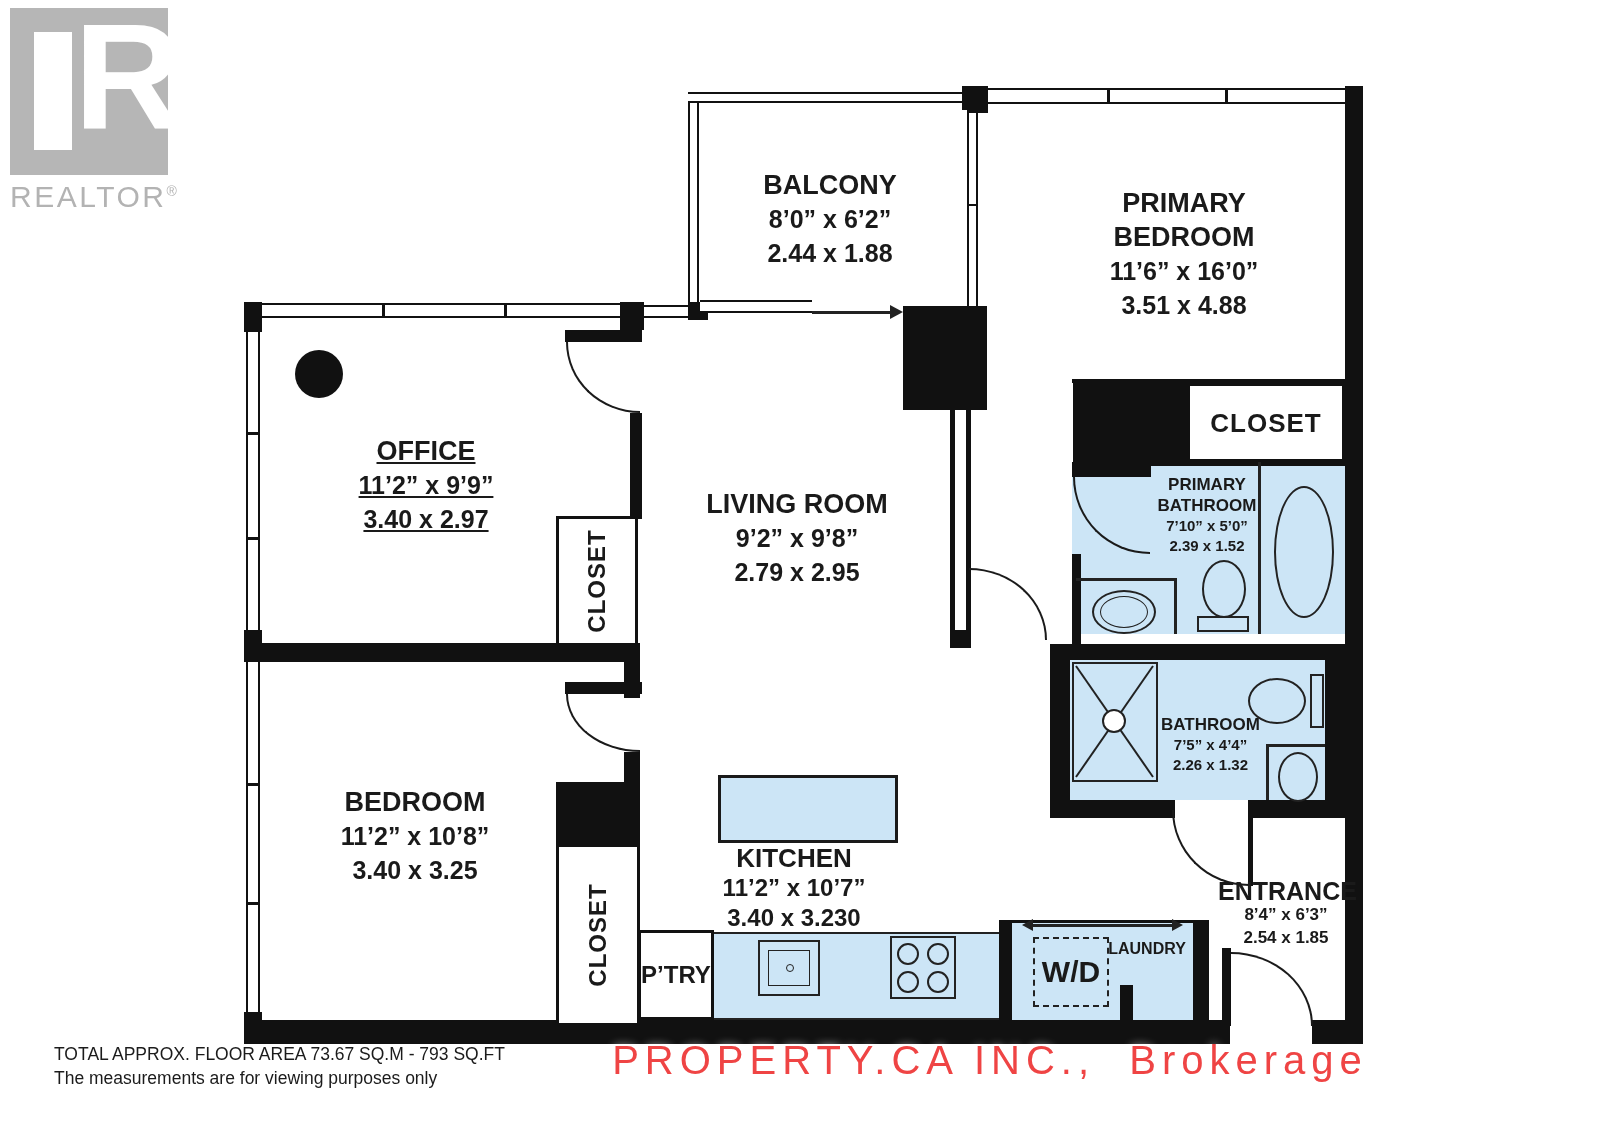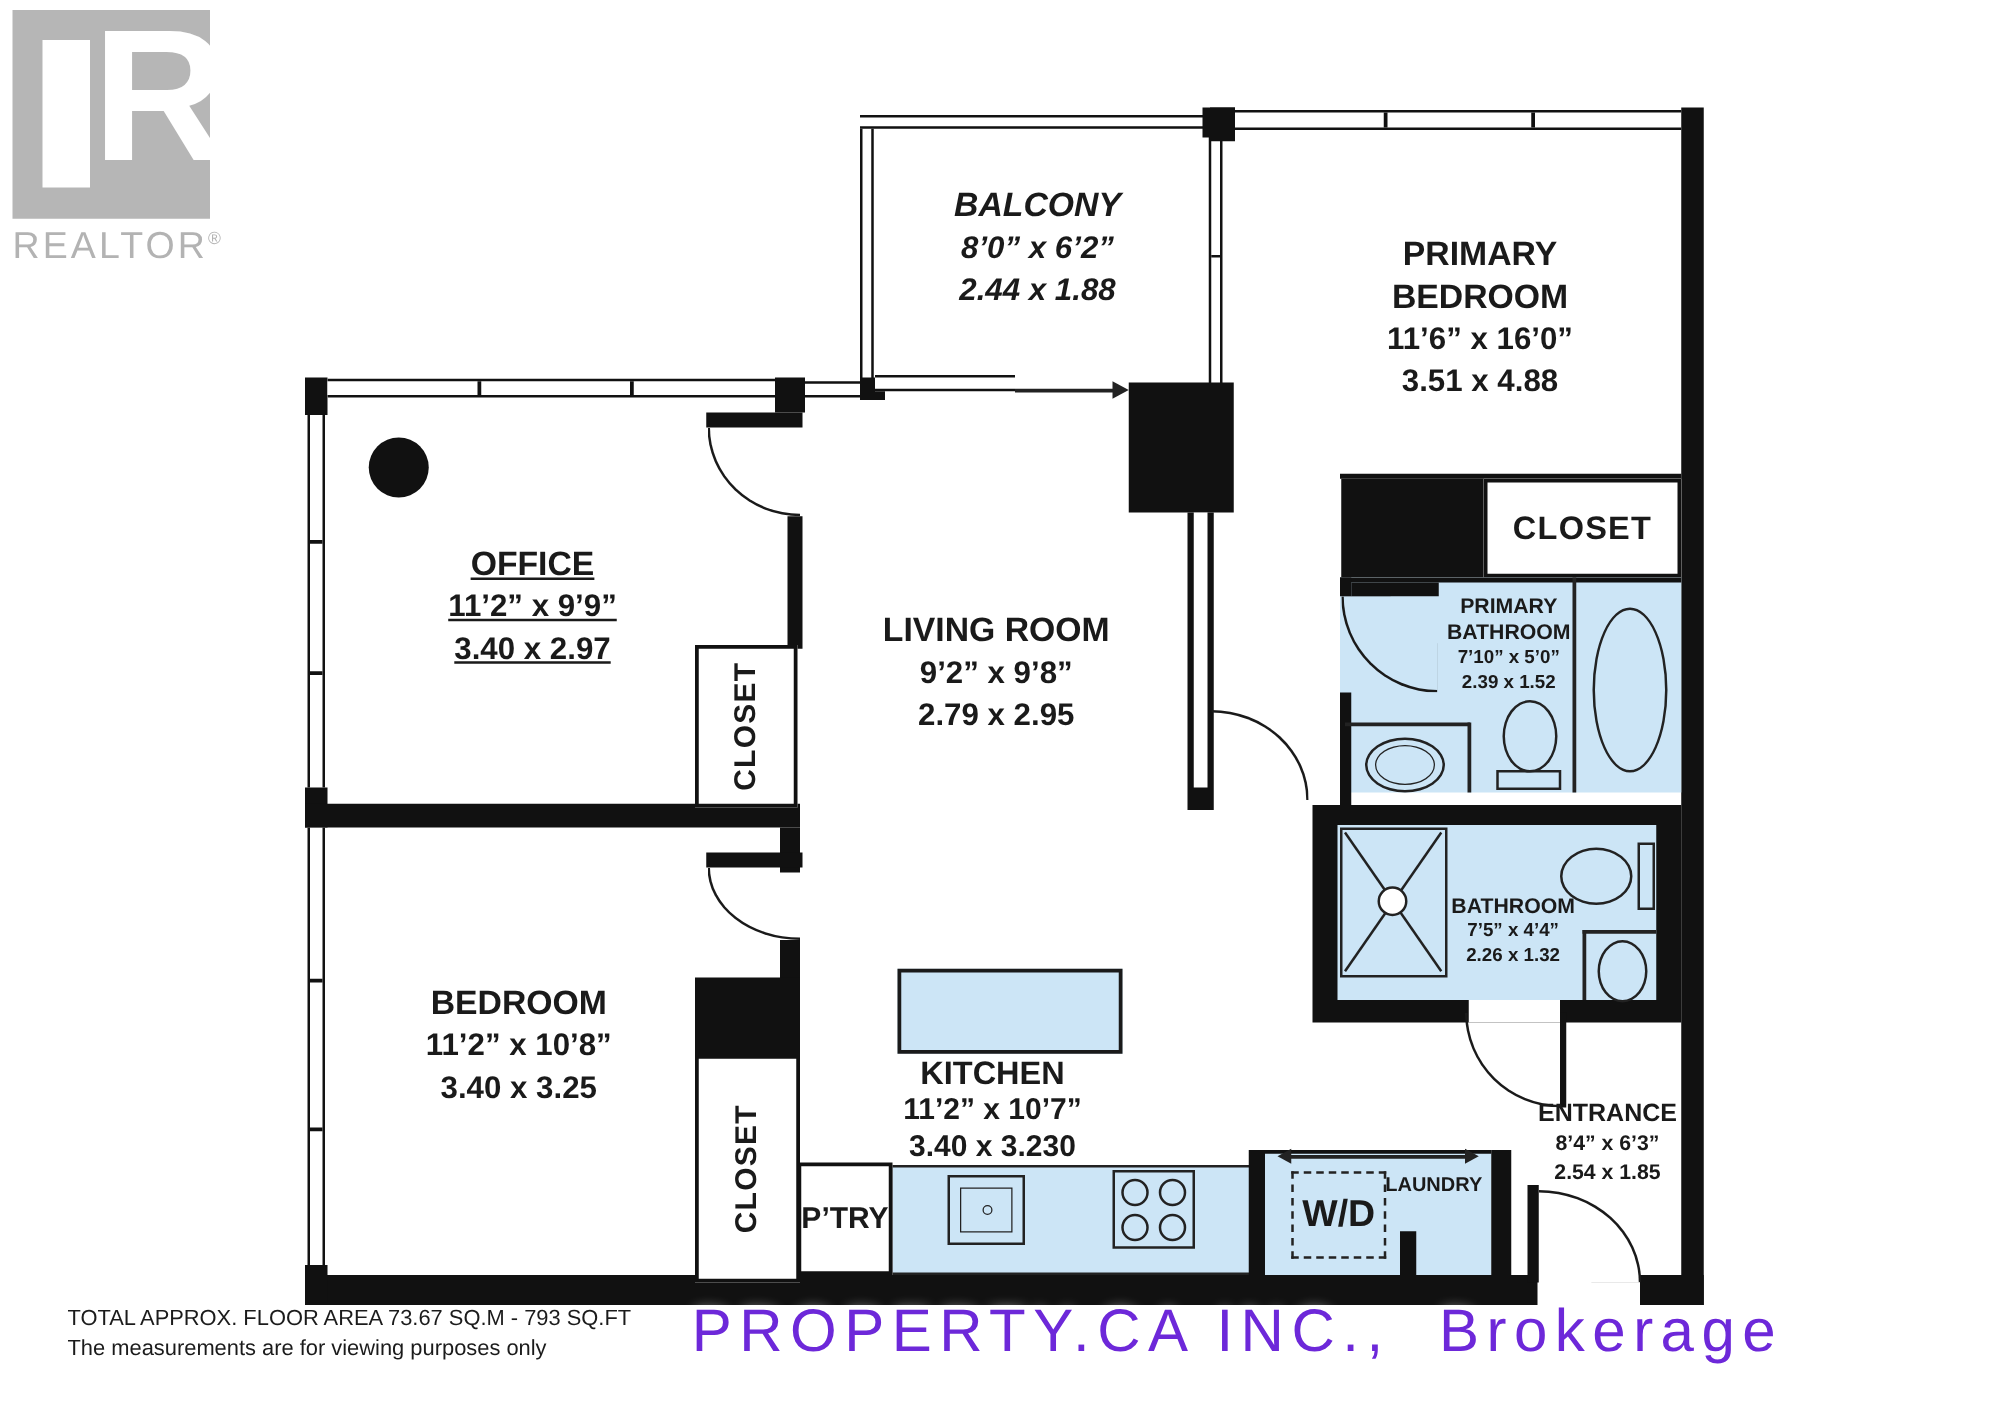--- a/index.html
+++ b/index.html
@@ -24,21 +24,21 @@
   .rdim{font-size:25px;line-height:34px;}
   .sm .rname{font-size:17px;line-height:21px;}
   .sm .rdim{font-size:15px;line-height:20px;}
   .closet-label{font-weight:bold;font-size:24px;letter-spacing:1px;}
   .vlabel{position:absolute;left:50%;top:50%;transform:translate(-50%,-50%) rotate(-90deg);white-space:nowrap;}
   .hcenter{position:absolute;left:0;right:0;top:50%;transform:translateY(-50%);text-align:center;}
   .fixture{position:absolute;box-sizing:border-box;border:2.5px solid #222;}
   .arrow-line{position:absolute;height:2.5px;background:#222;}
   .tri{position:absolute;width:0;height:0;}
   #watermark{position:absolute;left:430px;top:1038px;width:1120px;text-align:center;
-             font-size:48px;letter-spacing:6px;color:#6d28d9;white-space:pre;
+             font-size:40px;letter-spacing:6px;color:#ef4444;white-space:pre;
              text-shadow:0 0 10px #ffffff;font-weight:400;}
   #footer{position:absolute;left:16px;top:1044px;color:#1b1b1b;}
   #footer .addr{font-size:24px;font-weight:bold;margin-bottom:6px;}
   #footer .sub{font-size:17.5px;margin-bottom:3px;margin-left:38px;}
   #logo-box{position:absolute;left:10px;top:8px;width:158px;height:167px;background:#b6b6b6;overflow:hidden;}
   #logo-bar{position:absolute;left:24px;top:24px;width:38px;height:118px;background:#fff;}
   #logo-r{position:absolute;left:64px;top:-22px;font-size:150px;font-weight:bold;color:#fff;line-height:1.2;}
   #logo-word{position:absolute;left:10px;top:180px;font-size:30px;letter-spacing:2.5px;color:#b3b3b3;}
   #logo-word sup{font-size:14px;}
 </style>
@@ -182,21 +182,21 @@
   <div class="tri" style="left:1022px;top:919px;border-right:11px solid #222;border-top:6px solid transparent;border-bottom:6px solid transparent;"></div>
   <div class="tri" style="left:1172px;top:919px;border-left:11px solid #222;border-top:6px solid transparent;border-bottom:6px solid transparent;"></div>
   <div class="abs" style="left:1033px;top:937px;width:76px;height:70px;border:2.5px dashed #222;box-sizing:border-box;">
     <div class="hcenter" style="font-weight:bold;font-size:30px;">W/D</div>
   </div>
   <div class="abs" style="left:1102px;top:940px;width:90px;text-align:center;font-weight:bold;font-size:16px;">LAUNDRY</div>
 
   <div class="wall" style="left:1222px;top:948px;width:9px;height:78px;"></div>
   <div class="arc-tr" style="left:1231px;top:952px;width:82px;height:74px;"></div>
 
-  <div class="room-label" style="left:688px;top:147px;width:284px;font-style:italic;">
+  <div class="room-label" style="left:688px;top:168px;width:284px;">
     <div class="rname">BALCONY</div>
     <div class="rdim">8’0” x 6’2”</div>
     <div class="rdim">2.44 x 1.88</div>
   </div>
 
   <div class="room-label" style="left:1040px;top:186px;width:288px;">
     <div class="rname">PRIMARY</div>
     <div class="rname">BEDROOM</div>
     <div class="rdim">11’6” x 16’0”</div>
     <div class="rdim">3.51 x 4.88</div>
@@ -233,21 +233,21 @@
     <div class="rdim">2.39 x 1.52</div>
   </div>
 
   <div class="room-label sm" style="left:1128px;top:714px;width:165px;">
     <div class="rname">BATHROOM</div>
     <div class="rdim">7’5” x 4’4”</div>
     <div class="rdim">2.26 x 1.32</div>
   </div>
 
   <div class="room-label" style="left:1218px;top:880px;width:136px;">
-    <div class="rname" style="font-size:20px;line-height:23px;">ENTRANCE</div>
+    <div class="rname" style="font-size:25px;line-height:23px;">ENTRANCE</div>
     <div class="rdim" style="font-size:17px;line-height:23px;">8’4” x 6’3”</div>
     <div class="rdim" style="font-size:17px;line-height:23px;">2.54 x 1.85</div>
   </div>
 
   <div id="watermark">PROPERTY.CA INC.,  Brokerage</div>
 
   <div id="footer">
     <div class="sub">TOTAL APPROX. FLOOR AREA 73.67 SQ.M - 793 SQ.FT</div>
     <div class="sub">The measurements are for viewing purposes only</div>
   </div>

